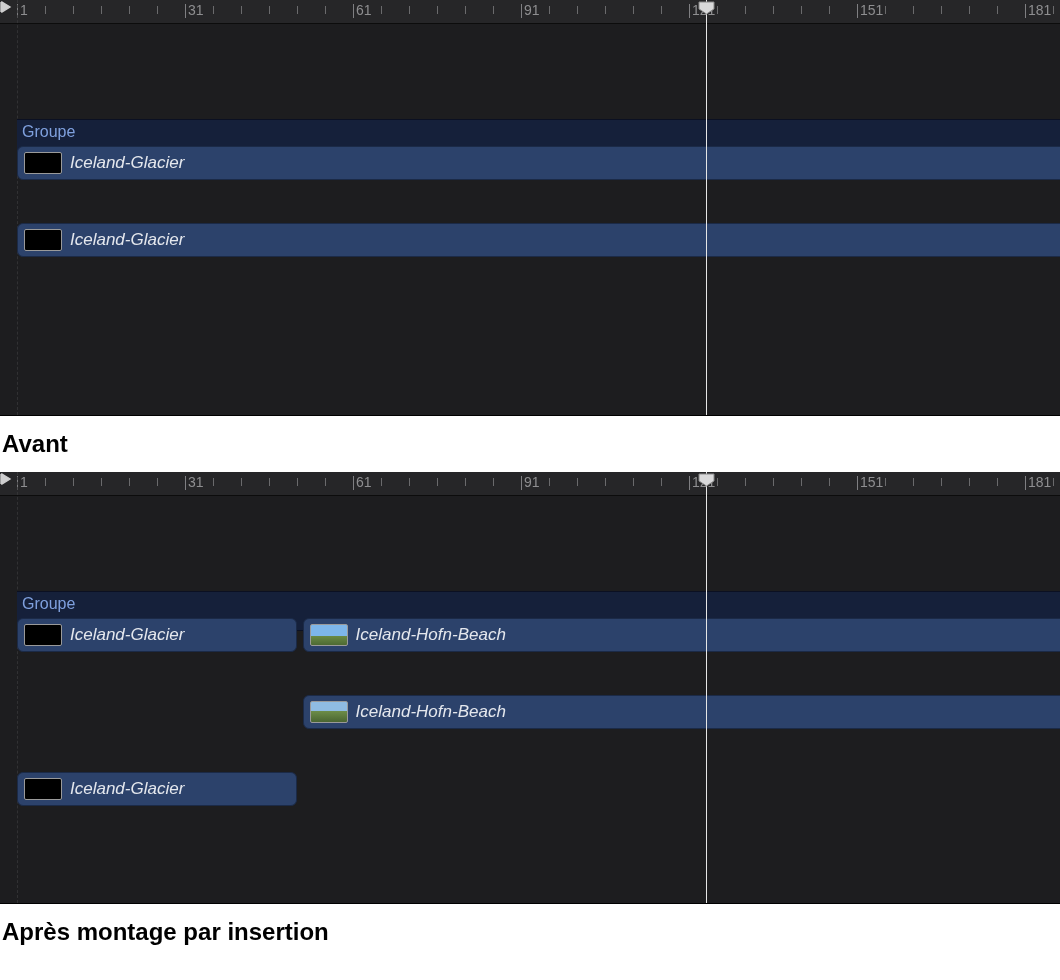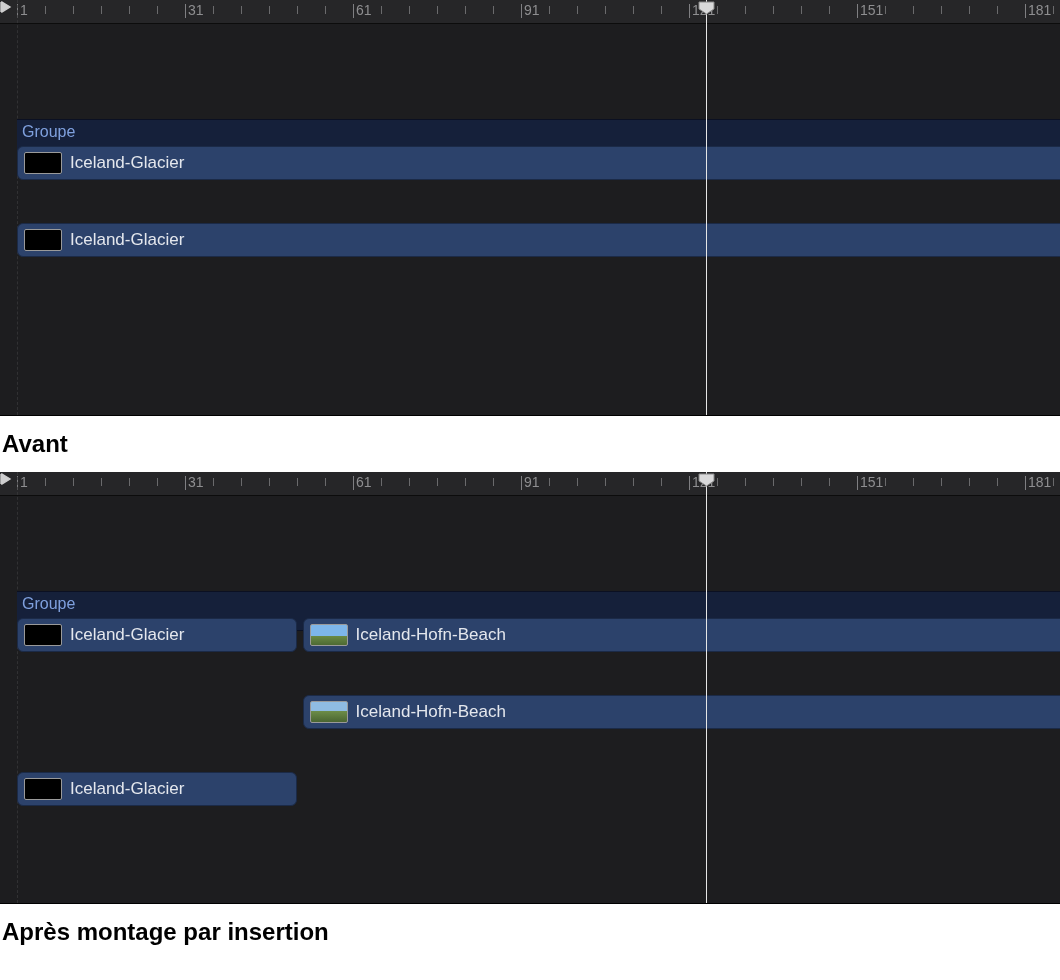--- a/index.html
+++ b/index.html
@@ -78,21 +78,21 @@
     width: 38px; height: 22px; margin: 0 8px 0 6px;
     background: #000; border: 1px solid #9a9a9a; border-radius: 2px;
     flex: 0 0 auto;
   }
   .clip .thumb.photo {
     background: linear-gradient(to bottom, #7db6ea 0%, #7db6ea 55%, #6a8a45 55%, #4d6a33 100%);
   }
   .clip .thumb.photo2 {
     background: linear-gradient(to bottom, #8fbce3 0%, #8fbce3 45%, #6d8d48 45%, #4a6531 100%);
   }
-  .clip .name { color: #e4e7ed; font-size: 17px; white-space: nowrap; }
+  .clip .name { color: #e4e7ed; font-size: 17px; white-space: nowrap; font-style: italic; }
 
   
   .vguide {
     position: absolute; top: 0; bottom: 0; width: 0;
     border-left: 1px dashed #3a3a3c; opacity: .7;
   }
 
 </style>
 </head>
 <body>

